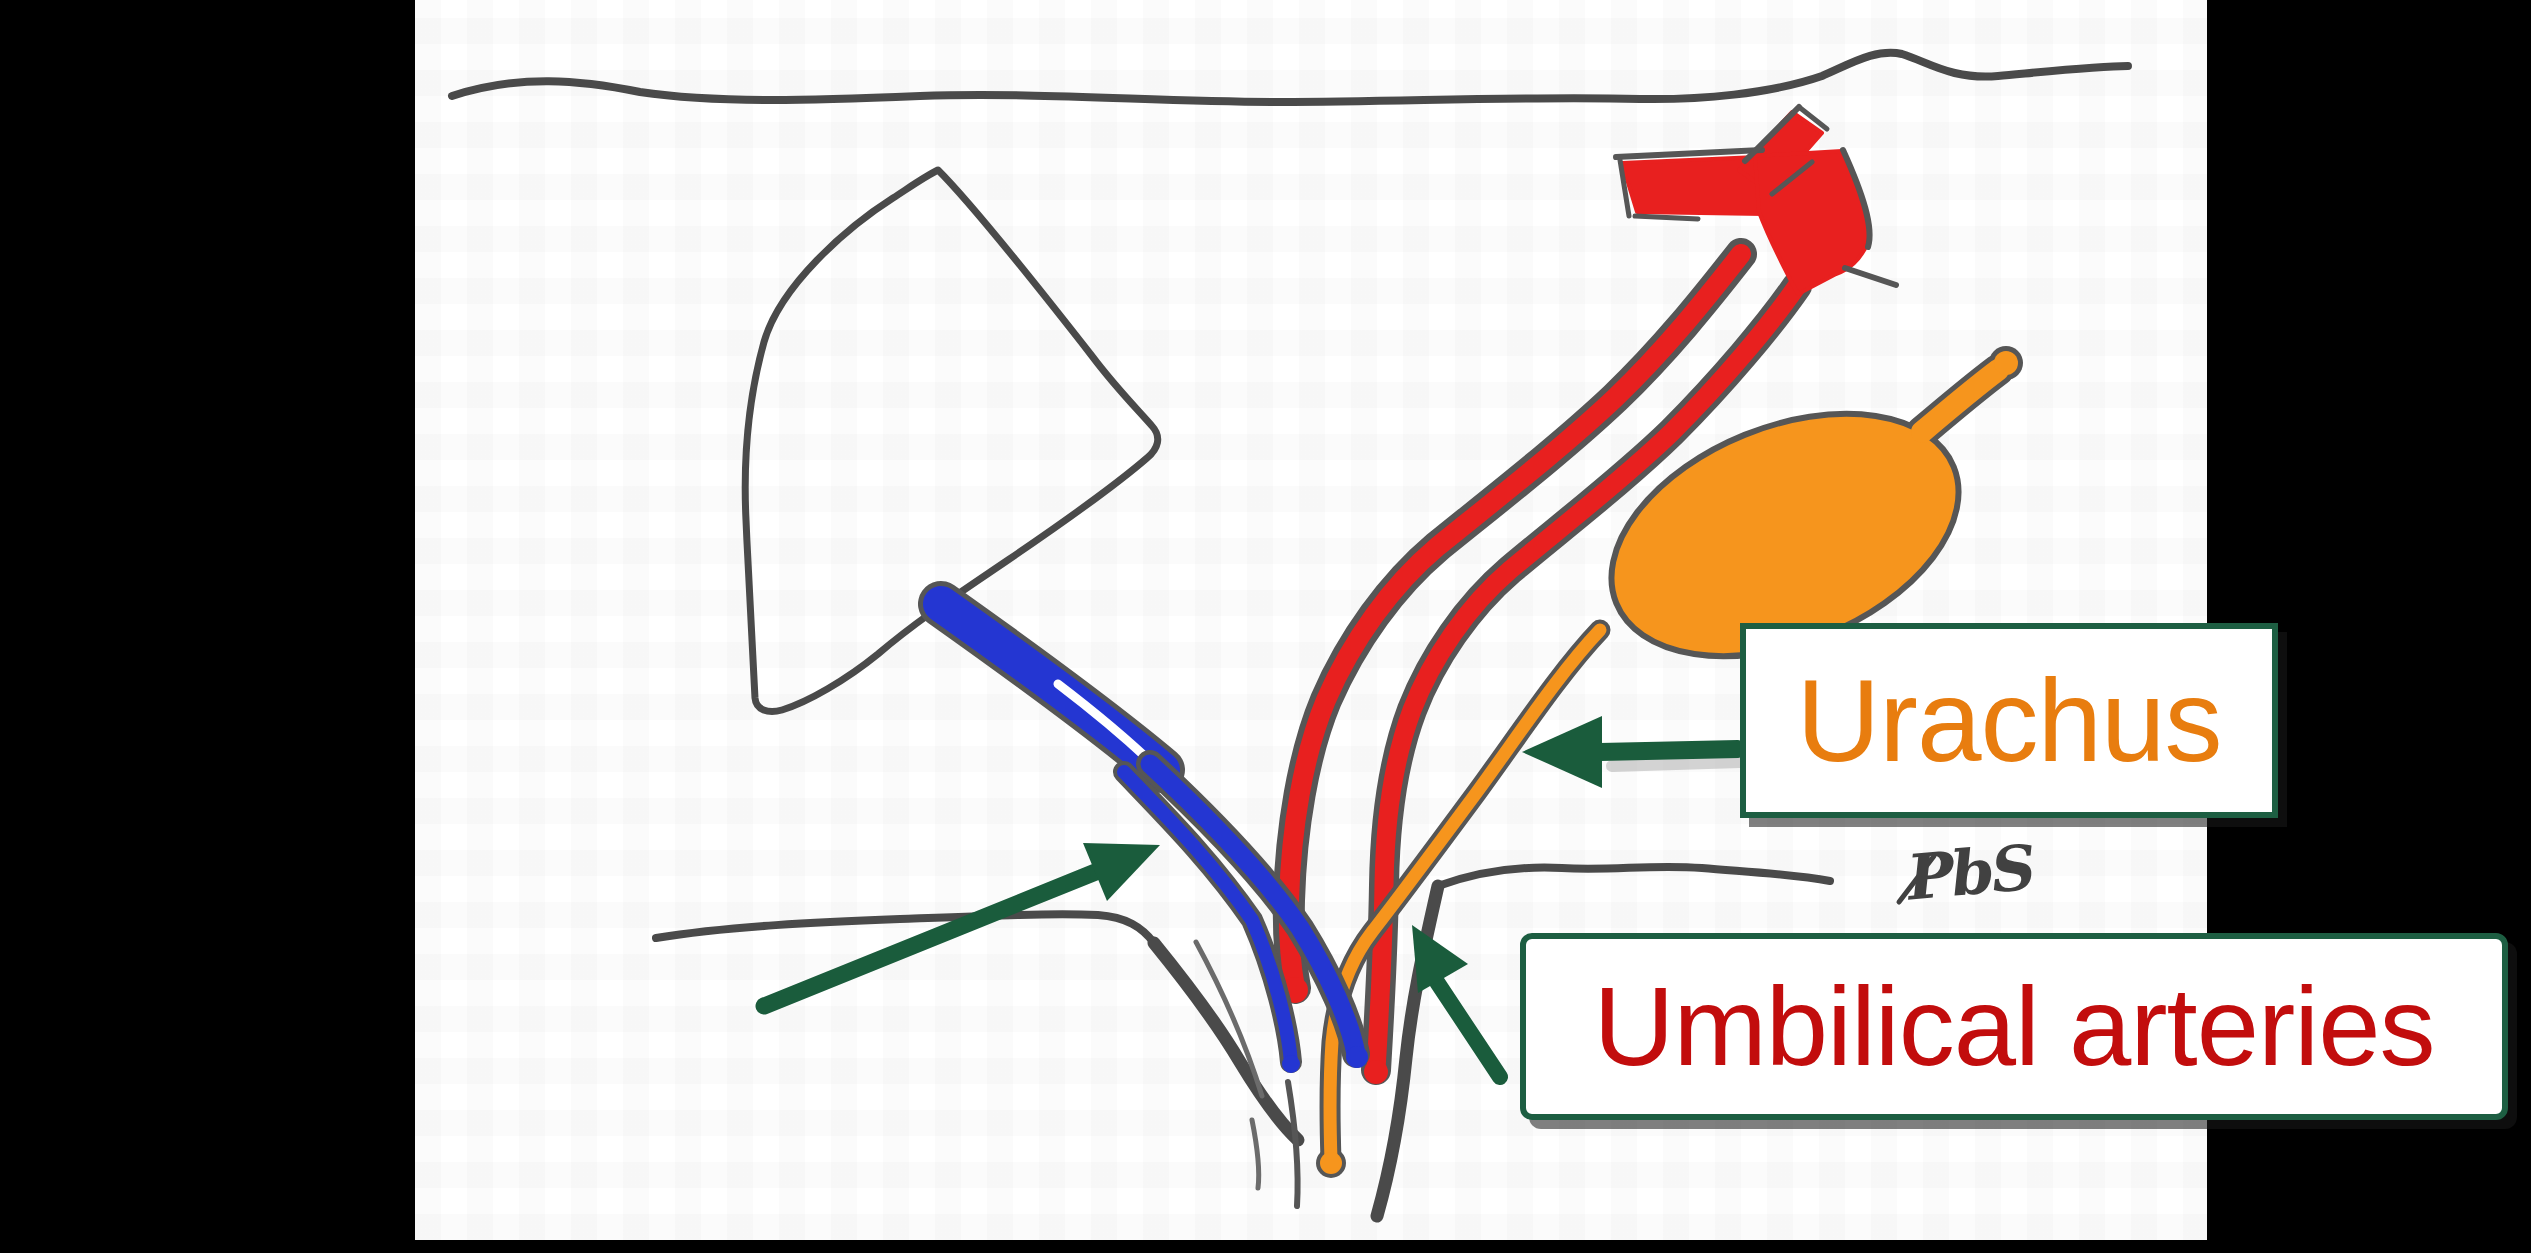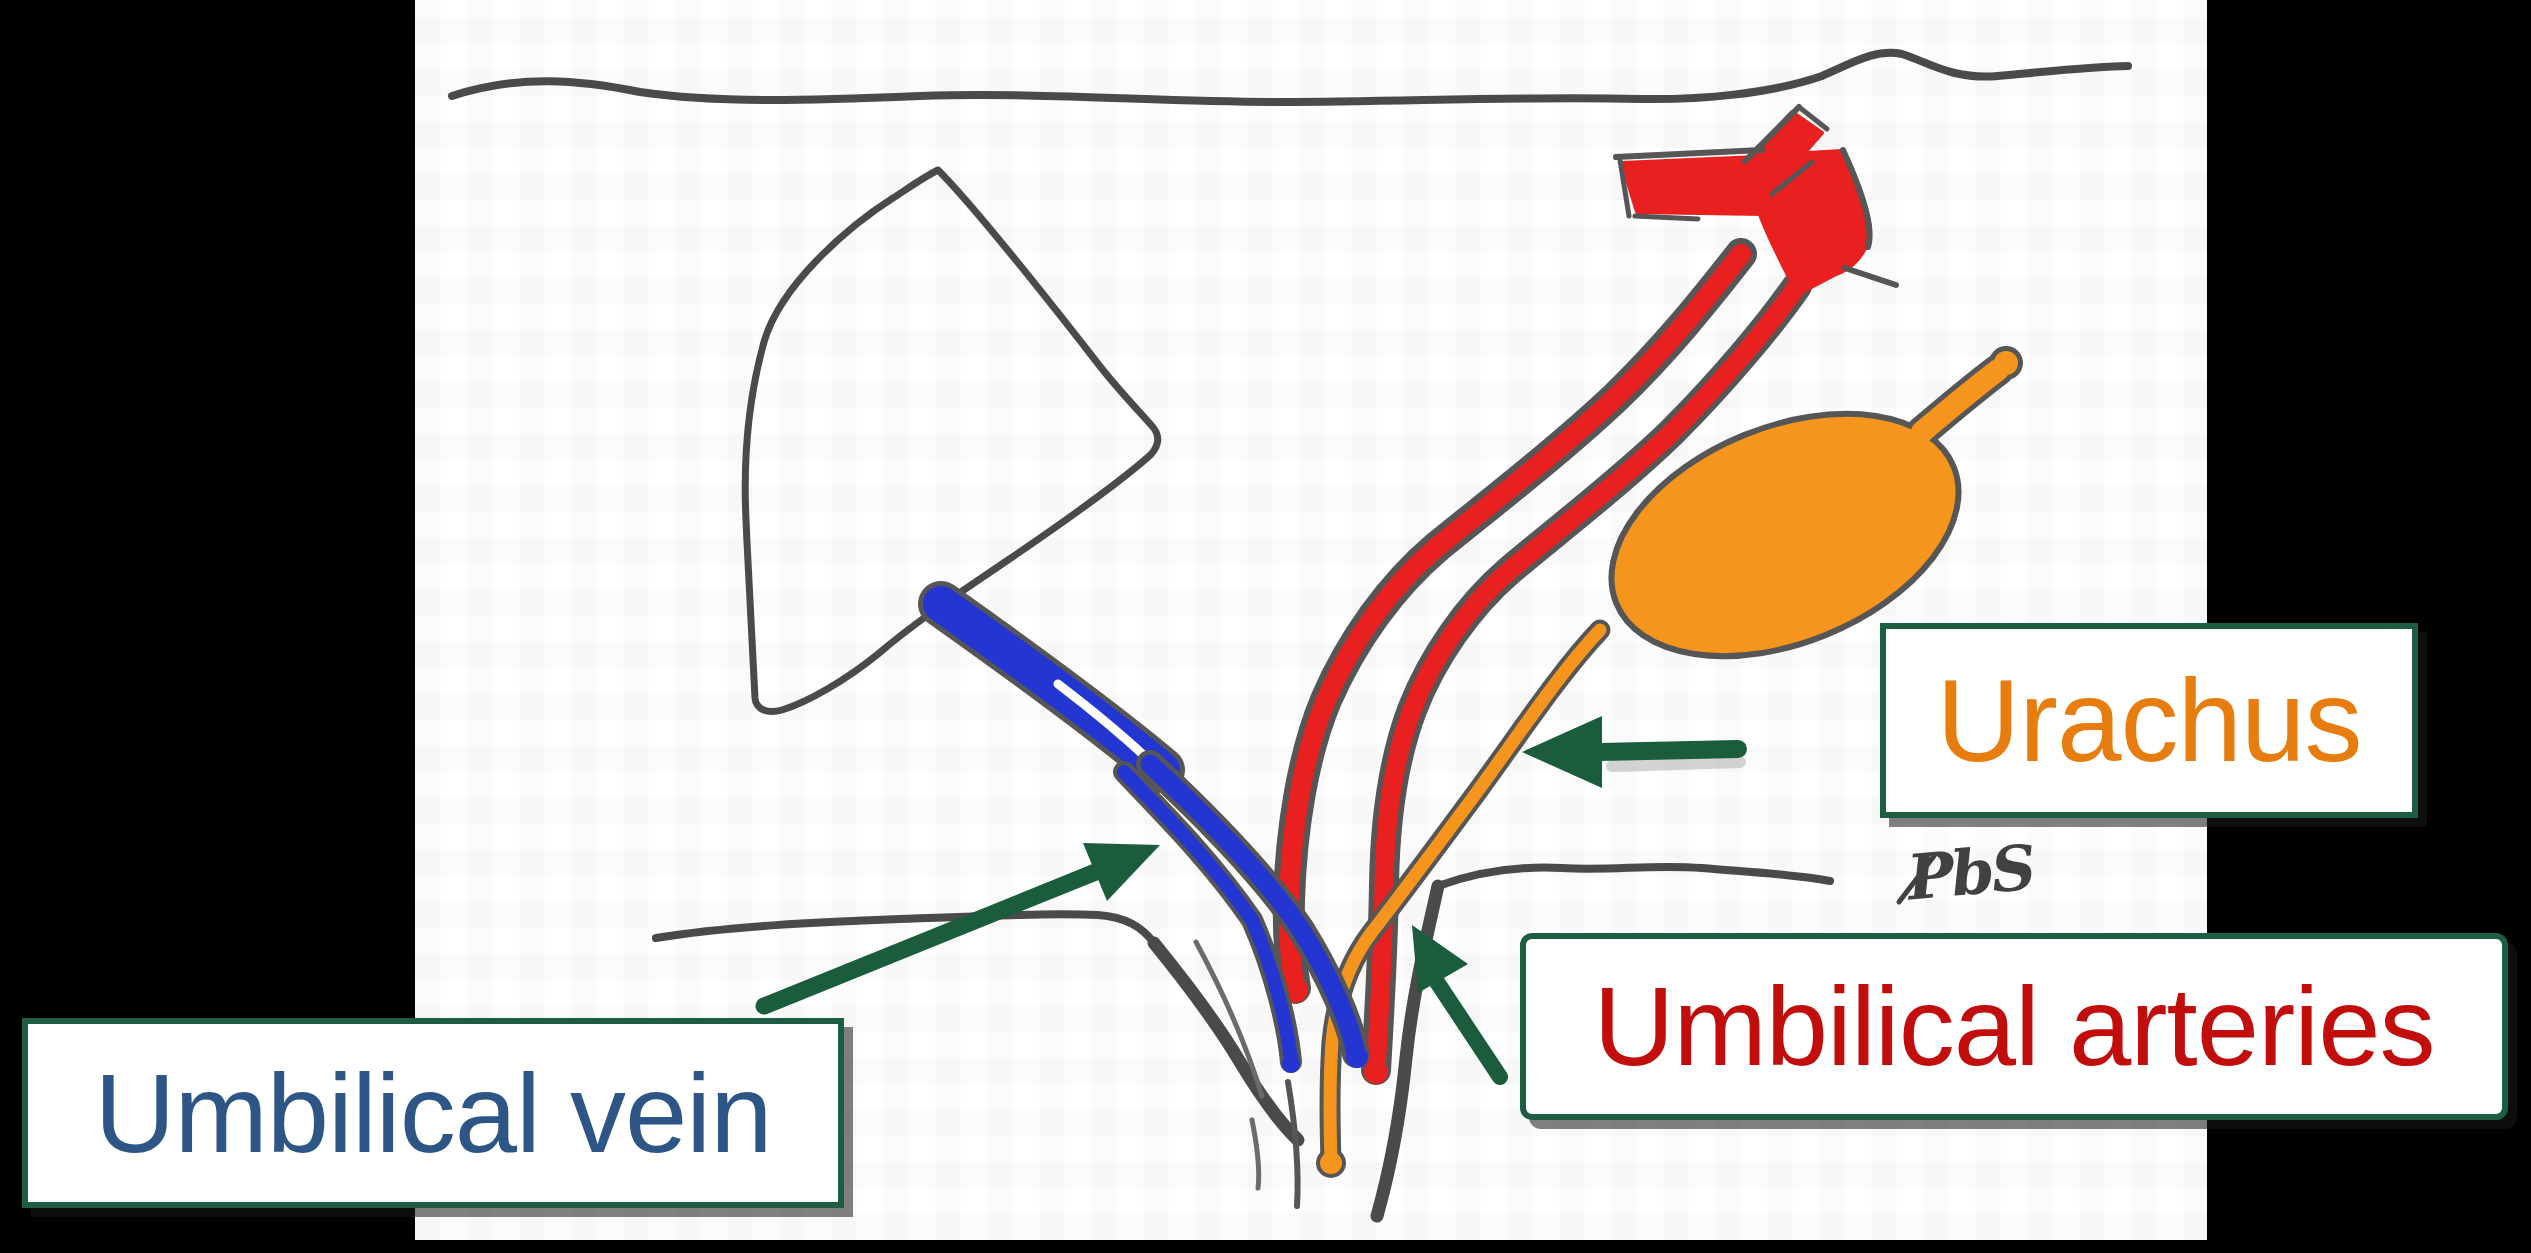--- a/index.html
+++ b/index.html
@@ -14,21 +14,21 @@
   .canvas{position:absolute;left:415px;top:0;width:1792px;height:1240px;
     background-color:var(--c-canvas);
     background-image:
       repeating-linear-gradient(90deg, rgba(0,0,0,.016) 0 26px, rgba(0,0,0,0) 26px 52px),
       repeating-linear-gradient(0deg, rgba(0,0,0,.016) 0 26px, rgba(0,0,0,0) 26px 52px);}
   svg.draw{position:absolute;left:0;top:0;width:2531px;height:1253px;}
   .label-box{position:absolute;display:flex;align-items:center;justify-content:center;
     background:var(--c-box_bg);border:6px solid var(--c-box_border);
     box-shadow:9px 9px 0 rgba(25,25,25,.55);box-sizing:border-box;letter-spacing:-1px;}
   .label-vein{left:22px;top:1018px;width:822px;height:190px;font-size:112px;color:var(--c-vein_text);}
-  .label-urachus{left:1880px;top:623px;width:538px;height:195px;font-size:116px;color:var(--c-urachus_text);}
+  .label-urachus{left:1740px;top:623px;width:538px;height:195px;font-size:116px;color:var(--c-urachus_text);}
   .label-arteries{left:1520px;top:933px;width:988px;height:187px;font-size:112px;color:var(--c-artery_text);border-radius:12px;}
 </style>
 </head>
 <body>
 
 <div class="stage">
 
   <div class="canvas"></div>
 
   <svg class="draw" viewBox="0 0 2531 1253" fill="none" stroke-linecap="round" stroke-linejoin="round">
@@ -128,23 +128,20 @@
       <path d="M 1500,1077 L 1437,982" style="stroke:var(--c-arrow)" stroke-width="16"></path>
       <polygon points="1412,925 1468,964 1418,993" style="fill:var(--c-arrow)"></polygon>
     </g>
 
     <g>
       <text x="1908" y="896" transform="rotate(-5 1950 880)" style="fill:var(--c-signature);font-family:'DejaVu Serif',serif;font-style:italic;font-weight:bold;font-size:62px;letter-spacing:-3px;">PbS</text>
       <path d="M 1899,902 L 1934,856" style="stroke:var(--c-signature)" stroke-width="5"></path>
     </g>
   </svg>
 
-  <div class="label-box label-vein">
-    <span>Umbilical vein</span>
-  </div>
   <div class="label-box label-urachus">
     <span>Urachus</span>
   </div>
   <div class="label-box label-arteries">
     <span>Umbilical arteries</span>
   </div>
 
 </div>
 
 </body></html>

